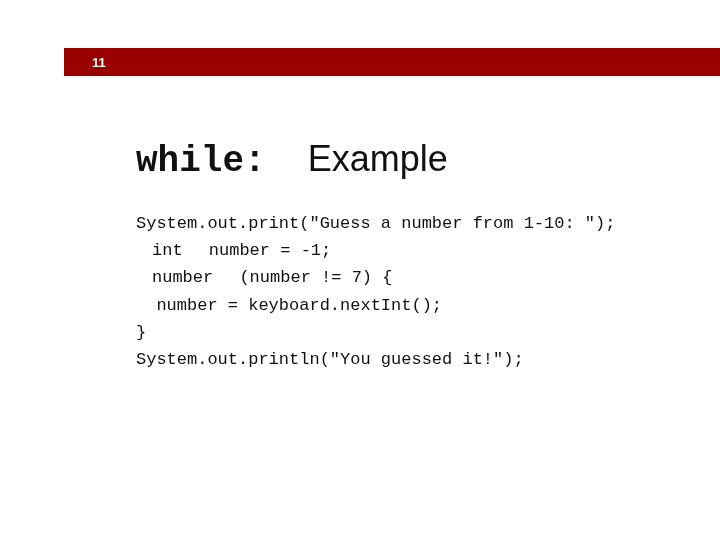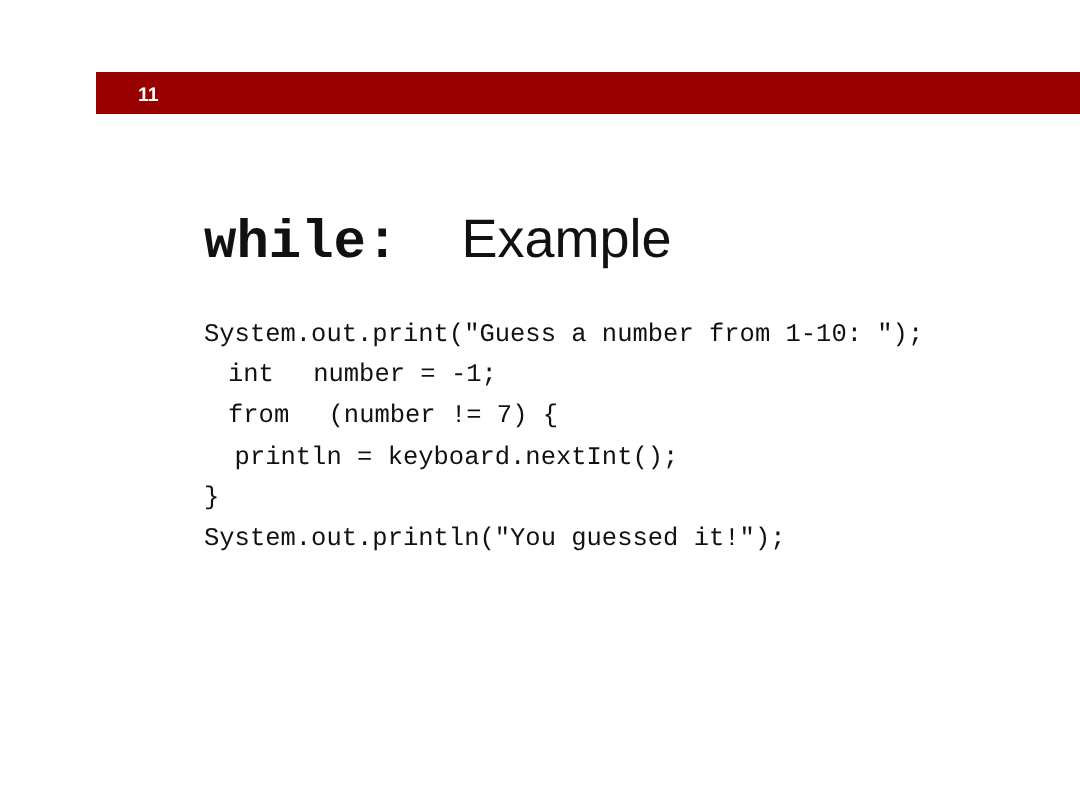--- a/index.html
+++ b/index.html
@@ -83,19 +83,19 @@
   </div>
 
   <div class="slide-content">
 
     <div class="slide-title">
       <span class="title-code">while:</span><span class="title-text"> Example</span>
     </div>
 
     <div class="code-block"><span>System.out.print("Guess a number from 1-10: ");</span>
 <span><span class="code-bold">int</span> number = -1;</span>
-<span><span class="code-bold">from</span> (number != 7) {</span>
-<span>  println = keyboard.nextInt();</span>
+<span><span class="code-bold">number</span> (number != 7) {</span>
+<span>  number = keyboard.nextInt();</span>
 <span>}</span>
 <span>System.out.println("You guessed it!");</span></div>
 
   </div>
 </div>
 
 </body></html>

